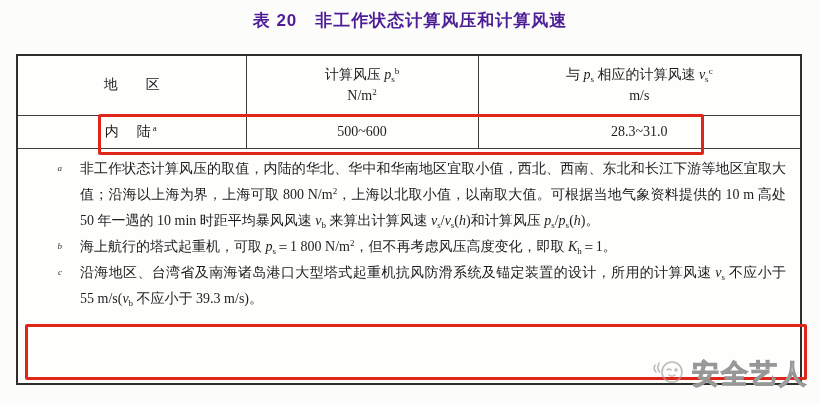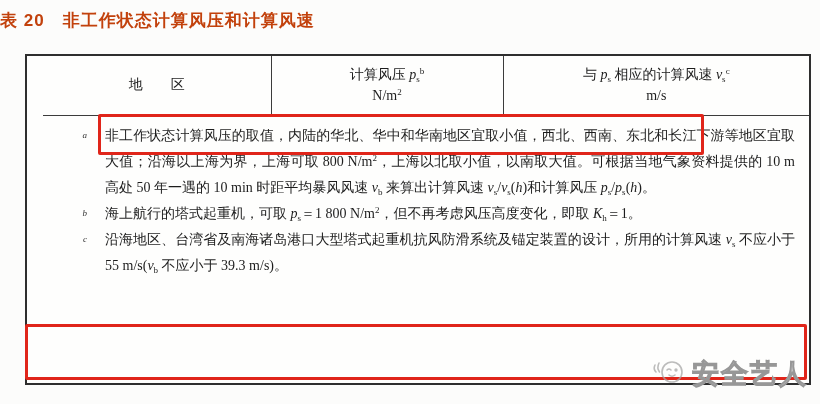--- a/index.html
+++ b/index.html
@@ -4,26 +4,26 @@
 <style>
   html,body{margin:0;padding:0;}
   body{
     width:820px;height:404px;position:relative;overflow:hidden;
     background:#fcfcfb;
     font-family:"Liberation Serif","DejaVu Serif",serif;
     color:#1d1d1d;
   }
   .page-title{
     position:absolute;left:0;top:9px;width:100%;
-    font-family:"Liberation Sans","DejaVu Sans",sans-serif;
-    font-weight:bold;font-size:17px;letter-spacing:1px;color:#c2410c;
+    text-align:center;font-family:"Liberation Sans","DejaVu Sans",sans-serif;
+    font-weight:bold;font-size:17px;letter-spacing:1px;color:#4c1d95;
   }
   .doc-table{
-    position:absolute;left:25px;top:54px;width:786px;height:331px;
-    border:2px solid #2e2e2e;background:#fefefd;box-sizing:border-box;padding-left:16px;
+    position:absolute;left:16px;top:54px;width:786px;height:331px;
+    border:2px solid #2e2e2e;background:#fefefd;box-sizing:border-box;
   }
   table.grid{border-collapse:collapse;table-layout:fixed;width:100%;}
   table.grid td{
     border-right:1px solid #3c3c3c;border-bottom:1px solid #3c3c3c;
     text-align:center;vertical-align:middle;font-size:14px;padding:0;
   }
   table.grid td:last-child{border-right:none;}
   tr.hdr td{height:59px;line-height:1.75;font-size:14px;}
   tr.datarow td{height:32px;}
   .region-cell{letter-spacing:2px;}
@@ -77,20 +77,25 @@
       </td>
       <td>
         <span>计算风压 <i>p</i><sub>s</sub><sup>b</sup></span>
         <span class="unit">N/m<sup>2</sup></span>
       </td>
       <td>
         <span>与 <i>p</i><sub>s</sub> 相应的计算风速 <i>v</i><sub>s</sub><sup>c</sup></span>
         <span class="unit">m/s</span>
       </td>
     </tr>
+    <tr class="datarow">
+      <td class="region-cell">内　陆<sup>a</sup></td>
+      <td>500~600</td>
+      <td>28.3~31.0</td>
+    </tr>
   </tbody>
     </table>
 
   <div class="notes">
     <div class="note">
       <div class="note-marker">a</div>
       <div class="note-text">非工作状态计算风压的取值，内陆的华北、华中和华南地区宜取小值，西北、西南、东北和长江下游等地区宜取大值；沿海以上海为界，上海可取 800 N/m<sup>2</sup>，上海以北取小值，以南取大值。可根据当地气象资料提供的 10 m 高处 50 年一遇的 10 min 时距平均暴风风速 <i>v</i><sub>b</sub> 来算出计算风速 <i>v</i><sub>s</sub>/<i>v</i><sub>s</sub>(<i>h</i>)和计算风压 <i>p</i><sub>s</sub>/<i>p</i><sub>s</sub>(<i>h</i>)。</div>
     </div>
     <div class="note">
       <div class="note-marker">b</div>

